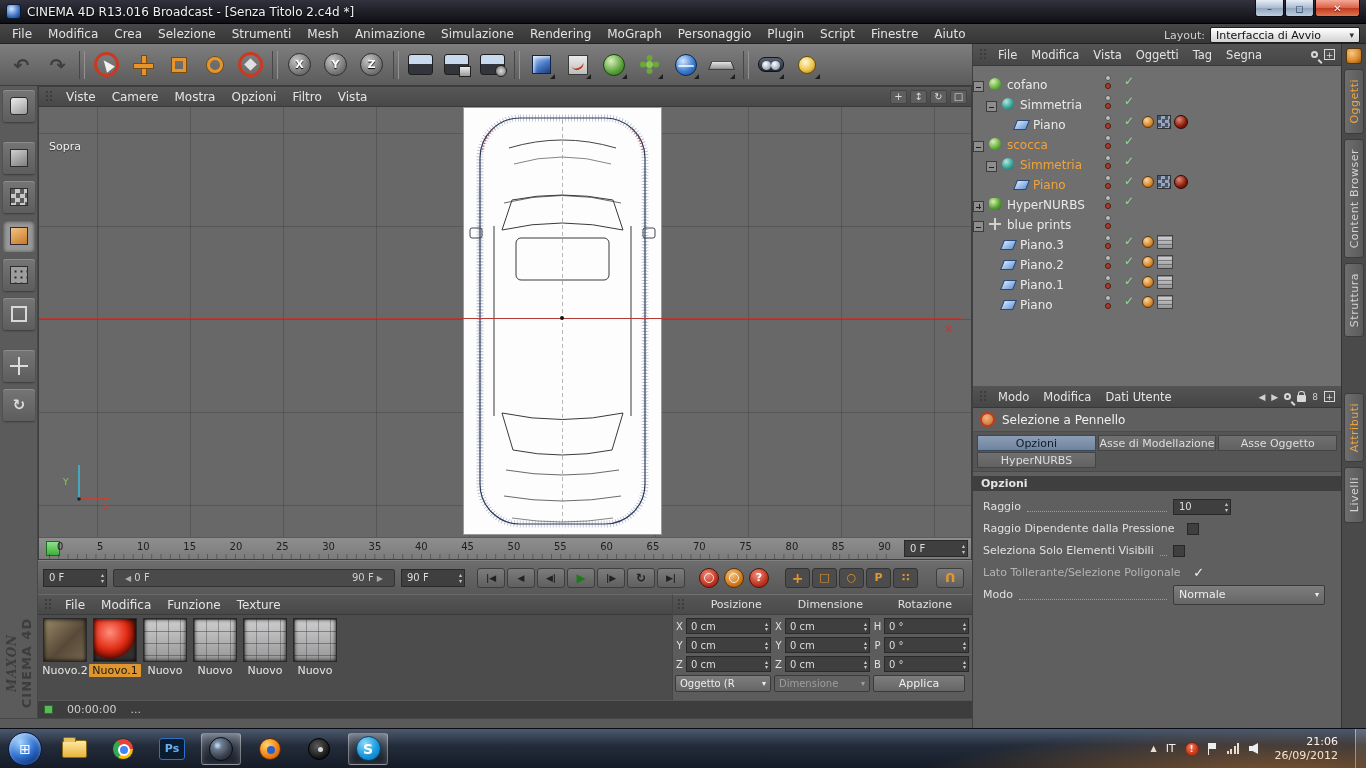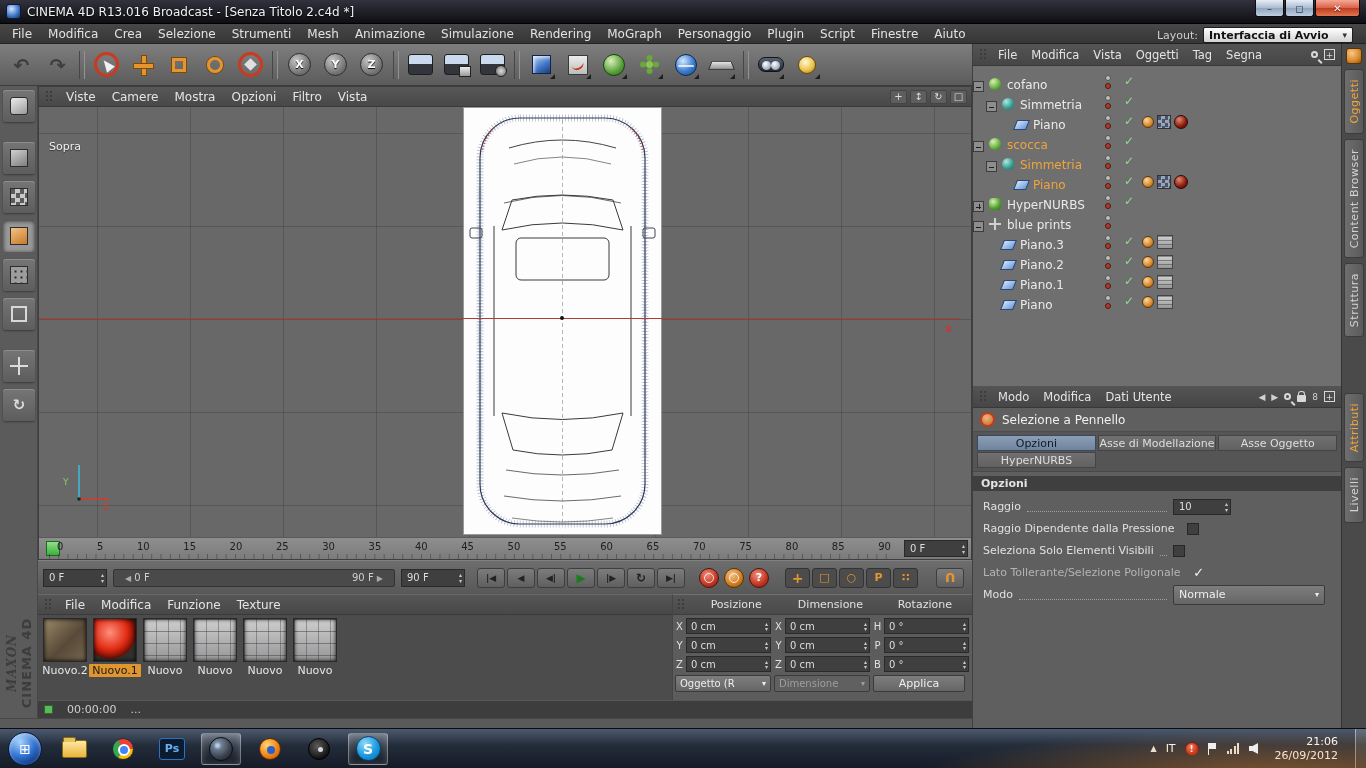--- a/index.html
+++ b/index.html
@@ -25,21 +25,21 @@
 
   
   .menubar { position:absolute; left:0; top:24px; width:1366px; height:20px;
              background:linear-gradient(#474747,#363636); border-bottom:1px solid #222;
              display:flex; align-items:center; padding:0 4px; }
   .menu-item { padding:2px 8px; color:#e2e2e2; font-size:12px; white-space:nowrap; }
   .layout-box { margin-left:auto; display:flex; align-items:center; gap:5px; padding-right:6px; }
   .layout-label { color:#cfcfcf; font-size:11px; }
   .layout-select { width:150px; height:16px; background:linear-gradient(#ffffff,#d2d2d2);
                    border:1px solid #1d1d1d; border-radius:2px; color:#111; font-size:11px;
-                   display:flex; align-items:center; justify-content:space-between; padding:0 5px;font-weight:bold; }
+                   display:flex; align-items:center; justify-content:space-between; padding:0 5px; }
   .layout-select .arr { color:#333; font-size:9px; }
 
   
   .toolbar { position:absolute; left:0; top:44px; width:972px; height:42px;
              background:linear-gradient(#7e7e7e,#5b5b5b); border-bottom:1px solid #3c3c3c;
              display:flex; align-items:center; padding:0 5px; gap:3px; }
   .tbtn { width:33px; height:34px; display:flex; align-items:center; justify-content:center;
           position:relative; border-radius:3px; flex:none; }
   .tbtn.sep { width:6px; height:28px; border-left:1px solid #474747; border-right:1px solid #939393; border-radius:0; margin:0 2px; }
   .tbtn .ic { display:flex; align-items:center; justify-content:center; }
@@ -462,21 +462,21 @@
       <span class="menu-item">Personaggio</span>
 
       <span class="menu-item">Plugin</span>
 
       <span class="menu-item">Script</span>
 
       <span class="menu-item">Finestre</span>
 
       <span class="menu-item">Aiuto</span>
     </div>
-  <div class="layout-box" style="position:absolute;top:26px;right:7px;height:18px;">
+  <div class="layout-box" style="position:absolute;top:26px;right:0;height:18px;">
     <span class="layout-label">Layout:</span>
     <div class="layout-select">
       <span>Interfaccia di Avvio</span>
         <span class="arr">▾</span>
     </div>
   </div>
 
   <div class="toolbar">
 
       <div class="tbtn undo">

